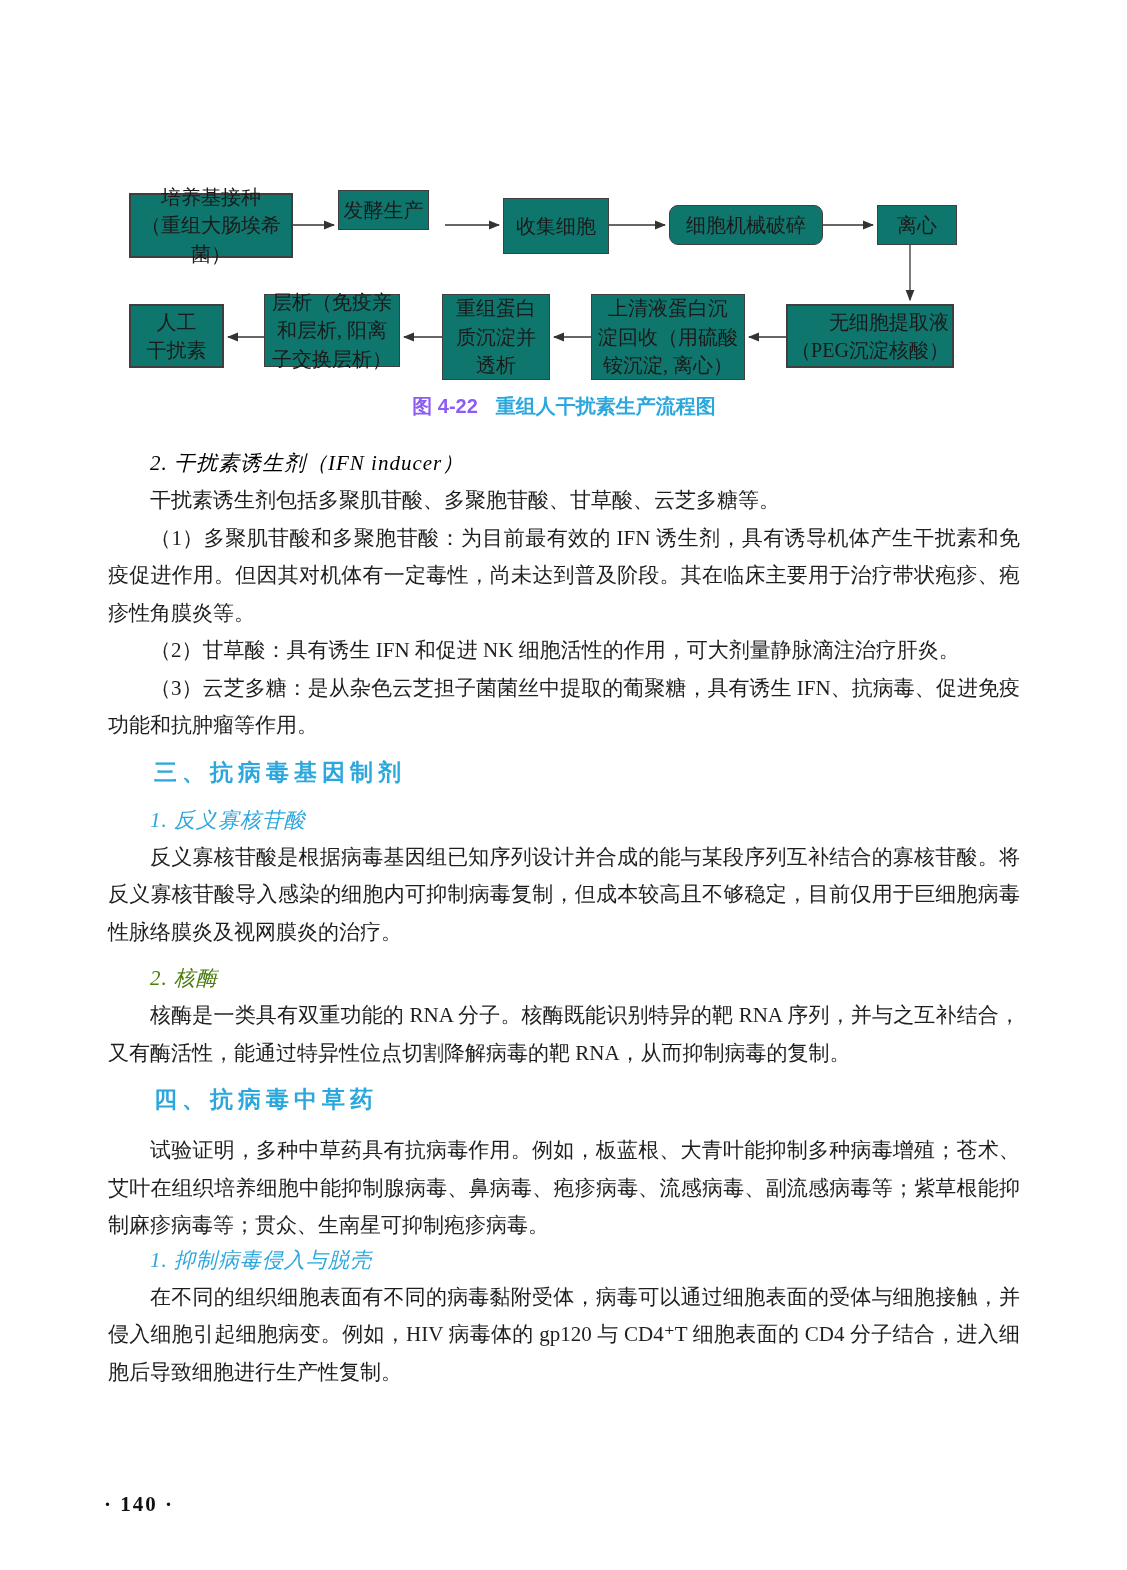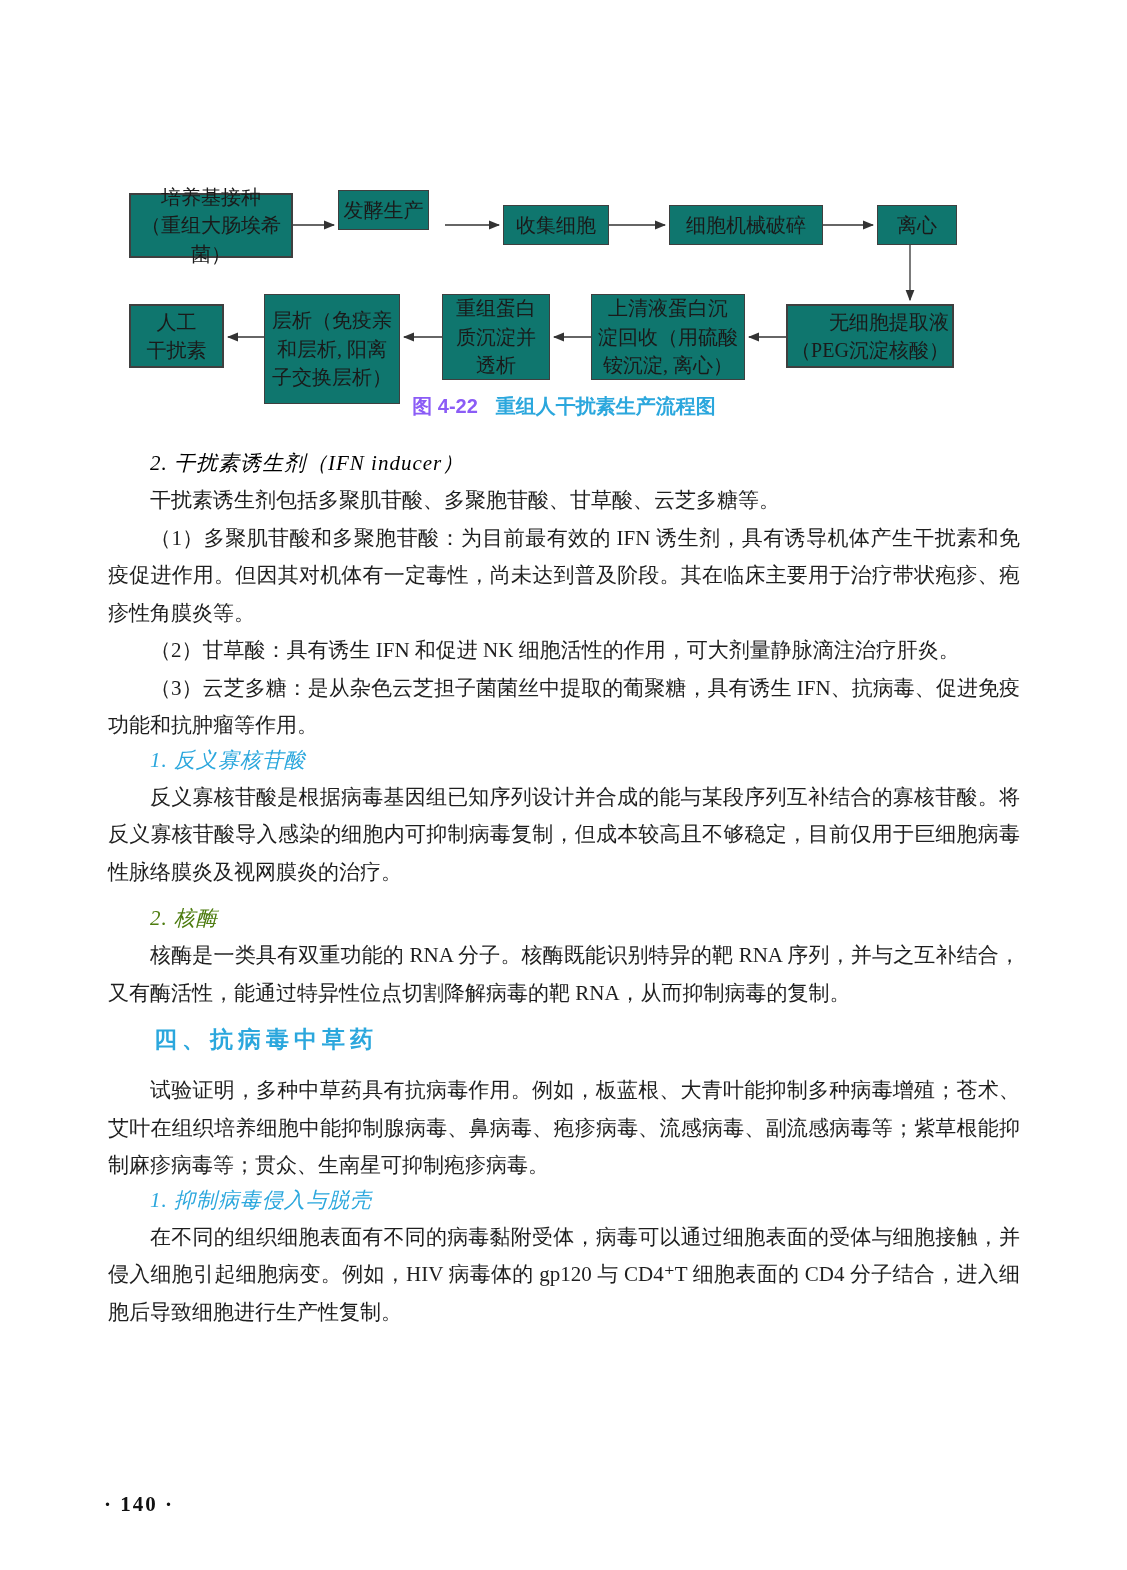--- a/index.html
+++ b/index.html
@@ -27,25 +27,25 @@
     font-size: 20px;
     line-height: 1.42;
     white-space: pre-line;
     color: #1a1a1a;
     background: #0f766e;
     padding: 1px 2px;
   }
   .fc-box.thick { border-width: 2px; }
   .b1  { left: 129px; top: 193px; width: 164px; height: 65px; }
   .b2  { left: 338px; top: 190px; width: 91px; height: 40px; }
-  .b3  { left: 503px; top: 205px; width: 106px; height: 40px; }
-  .b4  { left: 669px; top: 205px; width: 154px; height: 40px; }
+  .b3  { left: 503px; top: 198px; width: 106px; height: 56px; }
+  .b4  { left: 669px; top: 205px; width: 154px; height: 40px; border-radius: 9px; }
   .b5  { left: 877px; top: 205px; width: 80px;  height: 40px; }
   .c1  { left: 129px; top: 304px; width: 95px;  height: 64px; }
-  .c2  { left: 264px; top: 294px; width: 136px; height: 110px; }
+  .c2  { left: 264px; top: 294px; width: 136px; height: 73px; }
   .c3  { left: 442px; top: 294px; width: 108px; height: 86px; }
   .c4  { left: 591px; top: 294px; width: 154px; height: 86px; }
   .c5  { left: 786px; top: 304px; width: 168px; height: 64px; text-align: right; }
   .fc-arrows { position: absolute; left: 0; top: 0; pointer-events: none; }
 
   .figure-caption {
     position: absolute;
     left: 108px; top: 393px; width: 912px;
     text-align: center;
     font-family: "Liberation Sans", "DejaVu Sans", sans-serif;
@@ -140,20 +140,21 @@
   </div>
 
   <div class="body-text">
 
     <div class="sub-heading accent" style="color: #000000;">2. 干扰素诱生剂（IFN inducer）</div>
     <p class="para">干扰素诱生剂包括多聚肌苷酸、多聚胞苷酸、甘草酸、云芝多糖等。</p>
     <p class="para">（1）多聚肌苷酸和多聚胞苷酸：为目前最有效的 IFN 诱生剂，具有诱导机体产生干扰素和免疫促进作用。但因其对机体有一定毒性，尚未达到普及阶段。其在临床主要用于治疗带状疱疹、疱疹性角膜炎等。</p>
     <p class="para">（2）甘草酸：具有诱生 IFN 和促进 NK 细胞活性的作用，可大剂量静脉滴注治疗肝炎。</p>
     <p class="para">（3）云芝多糖：是从杂色云芝担子菌菌丝中提取的葡聚糖，具有诱生 IFN、抗病毒、促进免疫功能和抗肿瘤等作用。</p>
 
+    <div class="sec-heading accent" style="color: rgb(43, 167, 221);">三、抗病毒基因制剂</div>
     <div class="sub-heading accent" style="color: rgb(43, 167, 221);">1. 反义寡核苷酸</div>
     <p class="para">反义寡核苷酸是根据病毒基因组已知序列设计并合成的能与某段序列互补结合的寡核苷酸。将反义寡核苷酸导入感染的细胞内可抑制病毒复制，但成本较高且不够稳定，目前仅用于巨细胞病毒性脉络膜炎及视网膜炎的治疗。</p>
     <div class="sub-heading accent gap-before" style="color: #4d7c0f;">2. 核酶</div>
     <p class="para">核酶是一类具有双重功能的 RNA 分子。核酶既能识别特异的靶 RNA 序列，并与之互补结合，又有酶活性，能通过特异性位点切割降解病毒的靶 RNA，从而抑制病毒的复制。</p>
 
     <div class="sec-heading accent" style="color: rgb(43, 167, 221);">四、抗病毒中草药</div>
     <p class="para gap-before">试验证明，多种中草药具有抗病毒作用。例如，板蓝根、大青叶能抑制多种病毒增殖；苍术、艾叶在组织培养细胞中能抑制腺病毒、鼻病毒、疱疹病毒、流感病毒、副流感病毒等；紫草根能抑制麻疹病毒等；贯众、生南星可抑制疱疹病毒。</p>
 
     <div class="sub-heading accent" style="color: rgb(43, 167, 221);">1. 抑制病毒侵入与脱壳</div>
     <p class="para">在不同的组织细胞表面有不同的病毒黏附受体，病毒可以通过细胞表面的受体与细胞接触，并侵入细胞引起细胞病变。例如，HIV 病毒体的 gp120 与 CD4⁺T 细胞表面的 CD4 分子结合，进入细胞后导致细胞进行生产性复制。</p>

